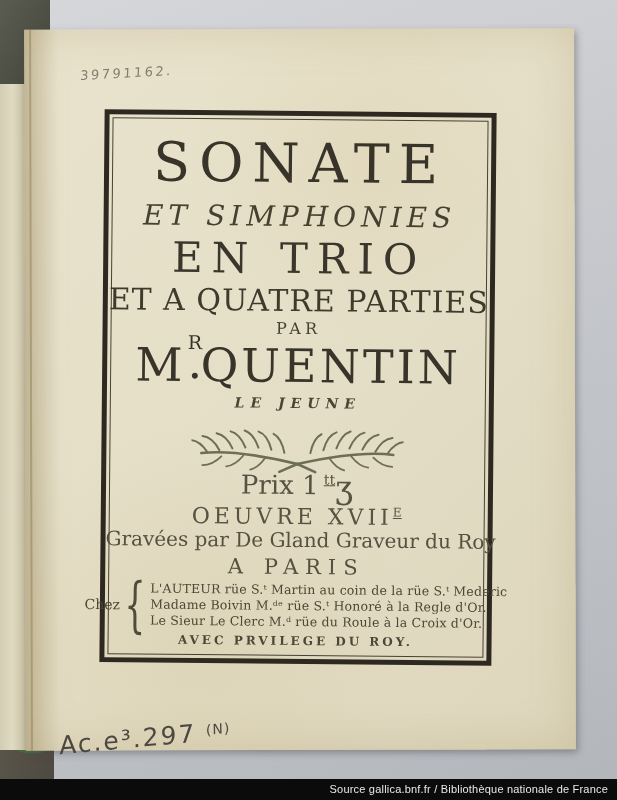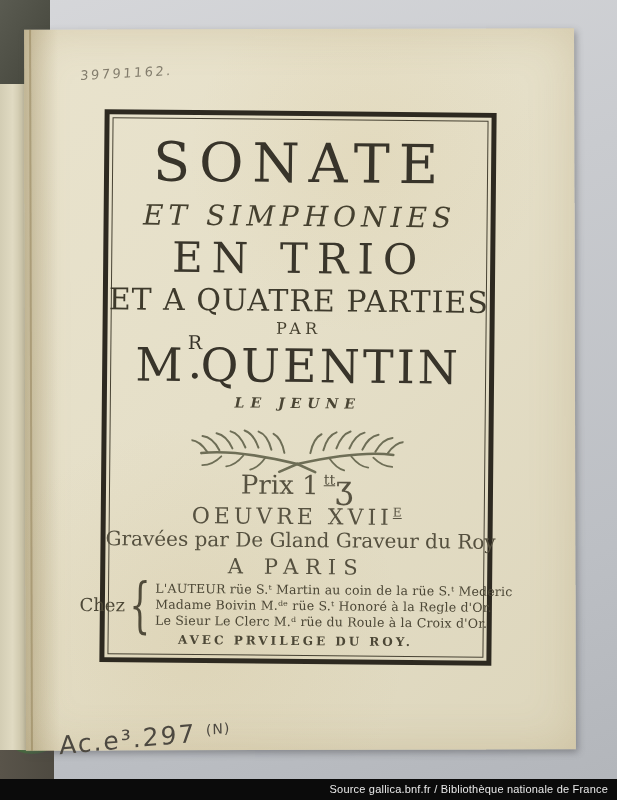--- a/index.html
+++ b/index.html
@@ -49,21 +49,21 @@
   .t-engraver{top:412px;font-size:20px;color:#55503f;}
   .t-paris   {top:439px;font-size:21px;letter-spacing:7px;color:#55503f;}
   .t-priv    {top:518px;font-size:12px;letter-spacing:3px;font-weight:bold;color:#4c4736;}
   sup.sm{font-size:55%;vertical-align:super;letter-spacing:0;text-decoration:underline;}
   .flour{font-size:32px;vertical-align:-4px;}
   .rdot{display:inline-block;position:relative;width:15px;height:46px;vertical-align:baseline;}
   .rdot .r{position:absolute;top:-4px;left:2px;font-size:19px;letter-spacing:0;}
   .rdot .d{position:absolute;bottom:-8px;left:2px;font-size:46px;letter-spacing:0;}
   
   .chez-row{position:absolute;top:455px;left:0;right:0;display:flex;justify-content:center;align-items:center;color:#4c4736;}
-  .chez-word{font-size:18px;margin-right:2px;}
+  .chez-word{font-size:14px;margin-right:2px;}
   .chez-brace{font-size:60px;font-weight:400;transform:scaleX(.55);margin:0 -4px 0 -6px;color:#504b3a;}
   .sellers{display:flex;flex-direction:column;text-align:left;}
   .seller{font-size:12.5px;line-height:16px;white-space:nowrap;letter-spacing:.2px;}
   
   .hand-top{position:absolute;left:56px;top:36px;font-family:"DejaVu Sans",sans-serif;
     font-size:13px;letter-spacing:2.5px;color:#837d6d;transform:rotate(-3deg) skewX(-6deg);}
   .hand-bottom{position:absolute;left:33px;top:694px;font-family:"DejaVu Sans",sans-serif;
     font-size:25px;color:#4c4840;transform:rotate(-5deg) skewX(-4deg);letter-spacing:2px;}
   .hand-bottom .suffix{font-size:14px;vertical-align:6px;letter-spacing:1px;}
   

